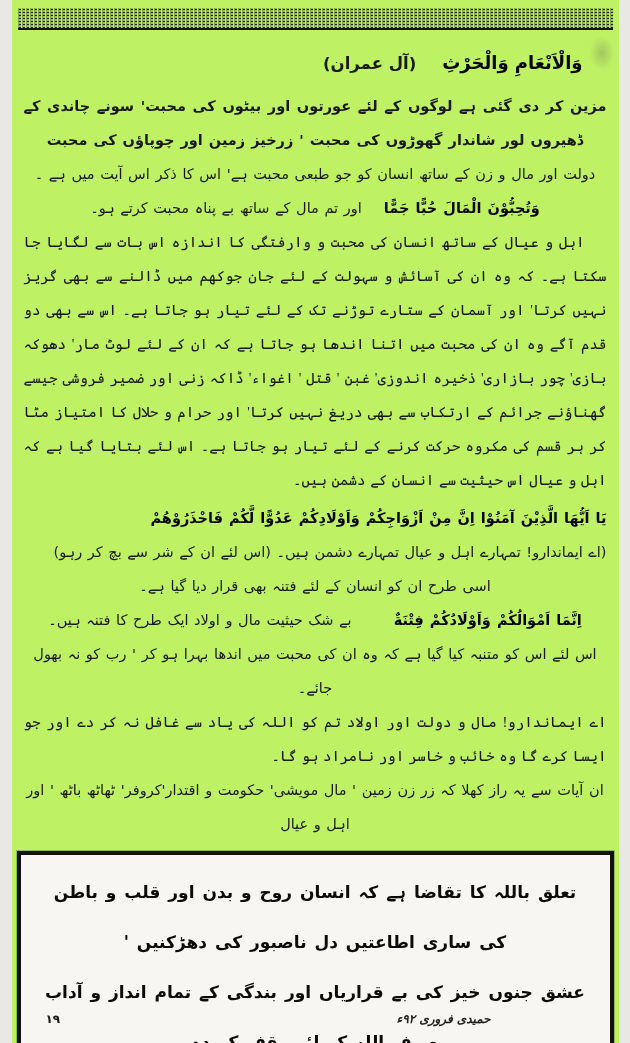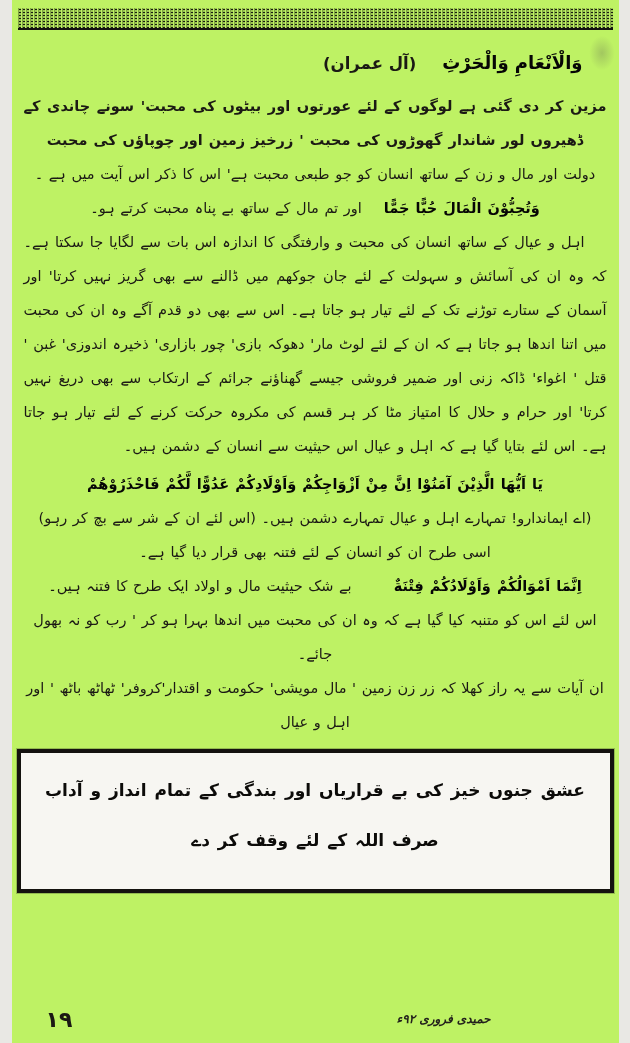--- a/index.html
+++ b/index.html
@@ -36,23 +36,23 @@
     white-space:nowrap;
   }
   .heading .ref{margin-right:26px;font-size:16.5px;}
   .blk{
     margin:0 12px;
     font-size:14.5px;
     line-height:34px;
     text-align:center;
     word-spacing:1px;
   }
-  .just{text-align:justify;}
+  .just{text-align:justify;font-family:Liberation Serif, serif;}
   .just-center-last{text-align:justify;text-align-last:center;}
-  .center{text-align:center;}
+  .center{text-align:right;}
   .indent{text-indent:22px;}
   .ar{font-weight:bold;color:#060605;}
   .gap-sm{display:inline-block;width:22px;}
   .gap-lg{display:inline-block;width:42px;}
   .verse-line{font-weight:bold;color:#060605;}
   .mt10{margin-top:10px;font-weight:bold;}
   .mt4{margin-top:4px;}
   .callout{
     margin:10px 5px 0 5px;
     border:4px solid #14120f;
@@ -82,21 +82,21 @@
     font-size:12px;
     font-weight:bold;
     font-style:italic;
     color:#23211c;
   }
   .pagenum{
     margin-left:560px; 
   }
   .footer .pagenum{
     margin-left:34px;
-    font-size:22px;
+    font-size:12px;
     font-weight:bold;
     letter-spacing:1px;
   }
 </style>
 </head>
 <body>
 
 <div class="page">
 
   <div class="band"></div>
@@ -122,24 +122,26 @@
 
   <div class="blk">اسی طرح ان کو انسان کے لئے فتنہ بھی قرار دیا گیا ہے۔</div>
 
   <div class="blk">
     <span class="ar">اِنَّمَا اَمْوَالُكُمْ وَاَوْلَادُكُمْ فِتْنَةٌ</span><span class="gap-lg"></span><span>بے شک حیثیت مال و اولاد ایک طرح کا فتنہ ہیں۔</span>
   </div>
 
   <div class="blk">اس لئے اس کو متنبہ کیا گیا ہے کہ وہ ان کی محبت میں اندھا بہرا ہو کر ' رب کو نہ بھول جائے۔</div>
 
 
+  <div class="blk just">اے ایماندارو! مال و دولت اور اولاد تم کو اللہ کی یاد سے غافل نہ کر دے اور جو ایسا کرے گا وہ خائب و خاسر اور نامراد ہو گا۔</div>
 
   <div class="blk">ان آیات سے یہ راز کھلا کہ زر زن زمین ' مال مویشی' حکومت و اقتدار'کروفر' ٹھاٹھ باٹھ ' اور اہل و عیال</div>
 
   <div class="callout">
+    <div class="box-line">تعلق باللہ کا تقاضا ہے کہ انسان روح و بدن اور قلب و باطن کی ساری اطاعتیں دل ناصبور کی دھڑکنیں '</div>
     <div class="box-line">عشق جنوں خیز کی بے قراریاں اور بندگی کے تمام انداز و آداب صرف اللہ کے لئے وقف کر دے</div>
   </div>
 
   <div class="footer">
     <div class="imprint">حمیدی فروری ۹۲ء</div>
     <div class="pagenum">۱۹</div>
   </div>
 
 </div>
 

